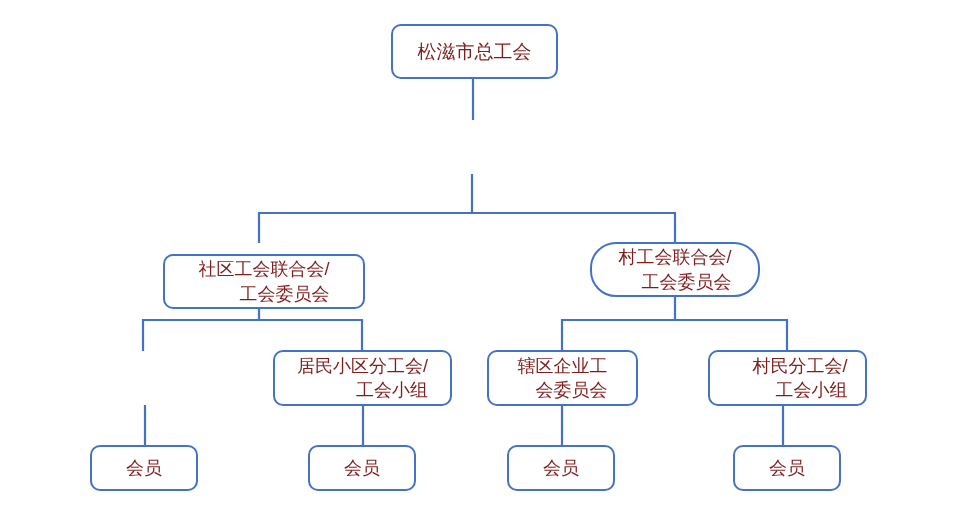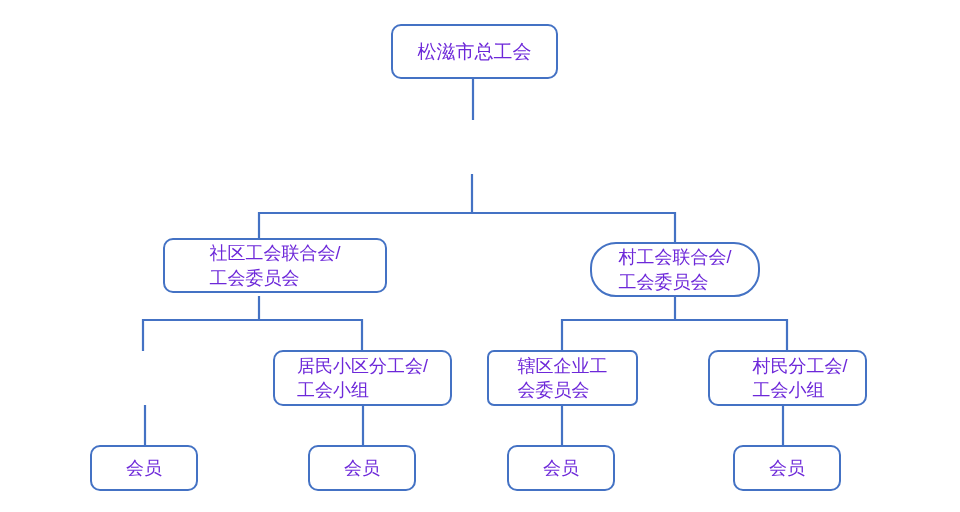--- a/index.html
+++ b/index.html
@@ -28,34 +28,34 @@
   }
   .node {
     position: absolute;
     box-sizing: border-box;
     border: 2.2px solid #4472C4;
     border-radius: 10px;
     background: #ffffff;
     display: flex;
     align-items: center;
     justify-content: center;
-    text-align: left;
+    text-align: right;
     white-space: pre-line;
-    color: #6d28d9;
+    color: #7f1d1d;
     font-size: 18px;
     line-height: 1.34;
   }
   
   #node-root        { left: 391px; top: 24px;  width: 167px; height: 55px; font-size: 19px; }
   #node-township    { left: 238px; top: 119px; width: 469px; height: 56px; font-size: 19px; }
-  #node-community   { left: 163px; top: 238px; width: 224px; height: 55px; }
+  #node-community   { left: 163px; top: 254px; width: 202px; height: 55px; }
   #node-village     { left: 590px; top: 242px; width: 170px; height: 55px; border-radius: 26px; }
   #node-admin-units { left: 46px;  top: 350px; width: 194px; height: 56px; }
   #node-residential { left: 273px; top: 350px; width: 179px; height: 56px; }
-  #node-enterprise  { left: 487px; top: 350px; width: 151px; height: 56px; border-radius: 7px; }
+  #node-enterprise  { left: 487px; top: 350px; width: 151px; height: 56px; }
   #node-villager    { left: 708px; top: 350px; width: 159px; height: 56px; padding-left: 25px; }
   #node-member-1    { left: 90px;  top: 445px; width: 108px; height: 46px; }
   #node-member-2    { left: 308px; top: 445px; width: 108px; height: 46px; }
   #node-member-3    { left: 507px; top: 445px; width: 108px; height: 46px; }
   #node-member-4    { left: 733px; top: 445px; width: 108px; height: 46px; }
 </style>
 </head>
 <body>
 
 <div id="canvas">

